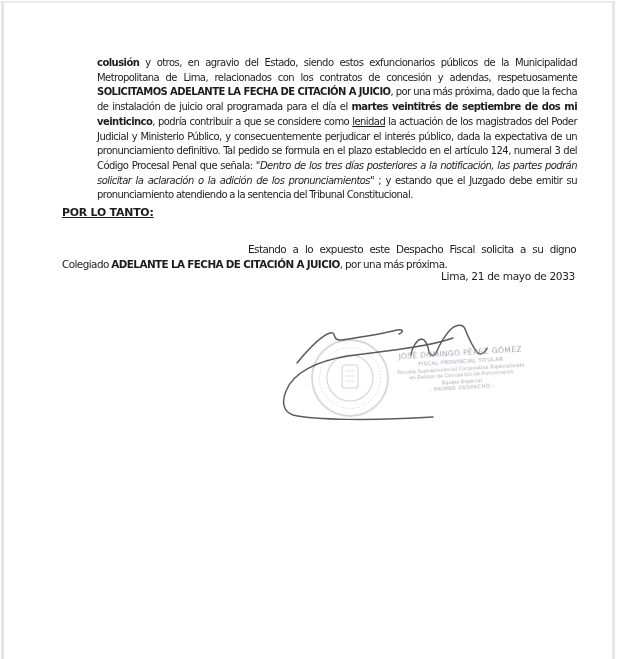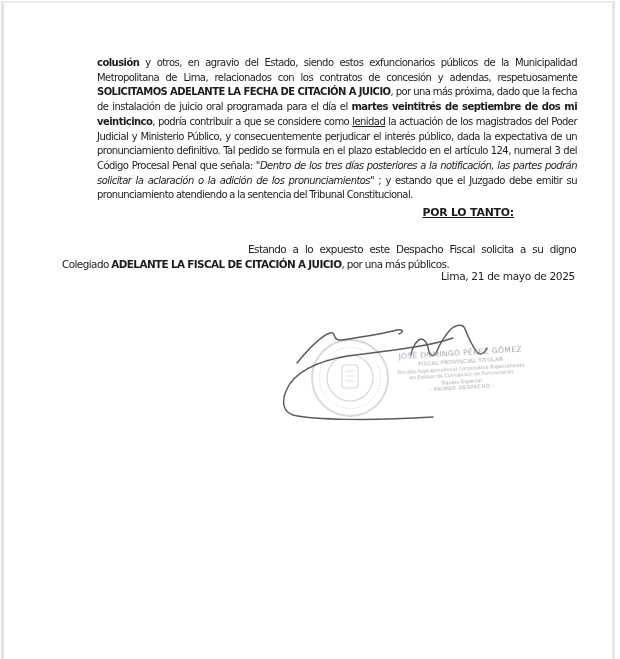--- a/index.html
+++ b/index.html
@@ -16,21 +16,21 @@
     position:absolute;left:97px;top:46px;width:480px;
     text-align:justify;font-size:10px;line-height:14.7px;
     letter-spacing:-0.55px;word-spacing:-0.3px;
   }
   .p2{
     position:absolute;left:62px;top:232px;width:514px;
     text-align:justify;text-indent:186px;font-size:10.4px;line-height:14.2px;
     letter-spacing:-0.55px;word-spacing:-0.3px;
   }
   .heading{
-    position:absolute;left:62px;top:206px;width:452px;text-align:right;
+    position:absolute;left:62px;top:206px;width:452px;text-align:left;
     font-size:10.9px;font-weight:bold;letter-spacing:-0.2px;
   }
   .heading span{text-decoration:underline;}
   .date-line{
     position:absolute;left:375px;top:270px;width:200px;text-align:right;
     font-size:10.6px;letter-spacing:-0.35px;
   }
   .sig-svg{position:absolute;left:240px;top:310px;}
   .stamp-text{
     position:absolute;left:385px;top:353px;width:150px;text-align:center;
@@ -44,23 +44,23 @@
 </style>
 </head>
 <body>
 
 <div class="page-edge"></div>
 
 <p class="p1"><span style="font-weight: bold;">colusión</span><span> y otros, en agravio del Estado, siendo estos exfuncionarios públicos de la Municipalidad Metropolitana de Lima, relacionados con los contratos de concesión y adendas, respetuosamente </span><span style="font-weight: bold;">SOLICITAMOS ADELANTE LA FECHA DE CITACIÓN A JUICIO</span><span>, por una más próxima, dado que la fecha de instalación de juicio oral programada para el día el </span><span style="font-weight: bold;">martes veintitrés de septiembre de dos mi veinticinco</span><span>, podría contribuir a que se considere como </span><span style="text-decoration: underline;">lenidad</span><span> la actuación de los magistrados del Poder Judicial y Ministerio Público, y consecuentemente perjudicar el interés público, dada la expectativa de un pronunciamiento definitivo. Tal pedido se formula en el plazo establecido en el artículo 124, numeral 3 del Código Procesal Penal que señala: </span><span style="font-style: italic;">"Dentro de los tres días posteriores a la notificación, las partes podrán solicitar la aclaración o la adición de los pronunciamientos"</span><span> ; y estando que el Juzgado debe emitir su pronunciamiento atendiendo a la sentencia del Tribunal Constitucional.</span></p>
 
 <div class="heading"><span>POR LO TANTO:</span></div>
 
-<p class="p2"><span>Estando a lo expuesto este Despacho Fiscal solicita a su digno Colegiado </span><span style="font-weight: bold;">ADELANTE LA FISCAL DE CITACIÓN A JUICIO</span><span>, por una más públicos.</span></p>
+<p class="p2"><span>Estando a lo expuesto este Despacho Fiscal solicita a su digno Colegiado </span><span style="font-weight: bold;">ADELANTE LA FECHA DE CITACIÓN A JUICIO</span><span>, por una más próxima.</span></p>
 
-<div class="date-line">Lima, 21 de mayo de 2025</div>
+<div class="date-line">Lima, 21 de mayo de 2033</div>
 
 <svg class="sig-svg" width="320" height="130" viewBox="240 310 320 130">
   <g fill="none" stroke="#d3cdd8">
     <circle cx="350" cy="378" r="38" stroke-width="1.8" opacity="0.85"></circle>
     <circle cx="350" cy="378" r="30.5" stroke-width="0.9" stroke-dasharray="1.5 1.9" opacity="0.9"></circle>
     <circle cx="350" cy="378" r="23" stroke-width="1.2" opacity="0.85"></circle>
     <rect x="342" y="365" width="16" height="23" rx="3" stroke-width="1.1" opacity="0.9"></rect>
     <path d="M345 371 h10 M345 376 h10 M345 381 h10" stroke-width="0.8" opacity="0.8"></path>
   </g>
   <g fill="none" stroke="#454545" stroke-width="1.5" stroke-linecap="round" stroke-linejoin="round" opacity="0.88">

